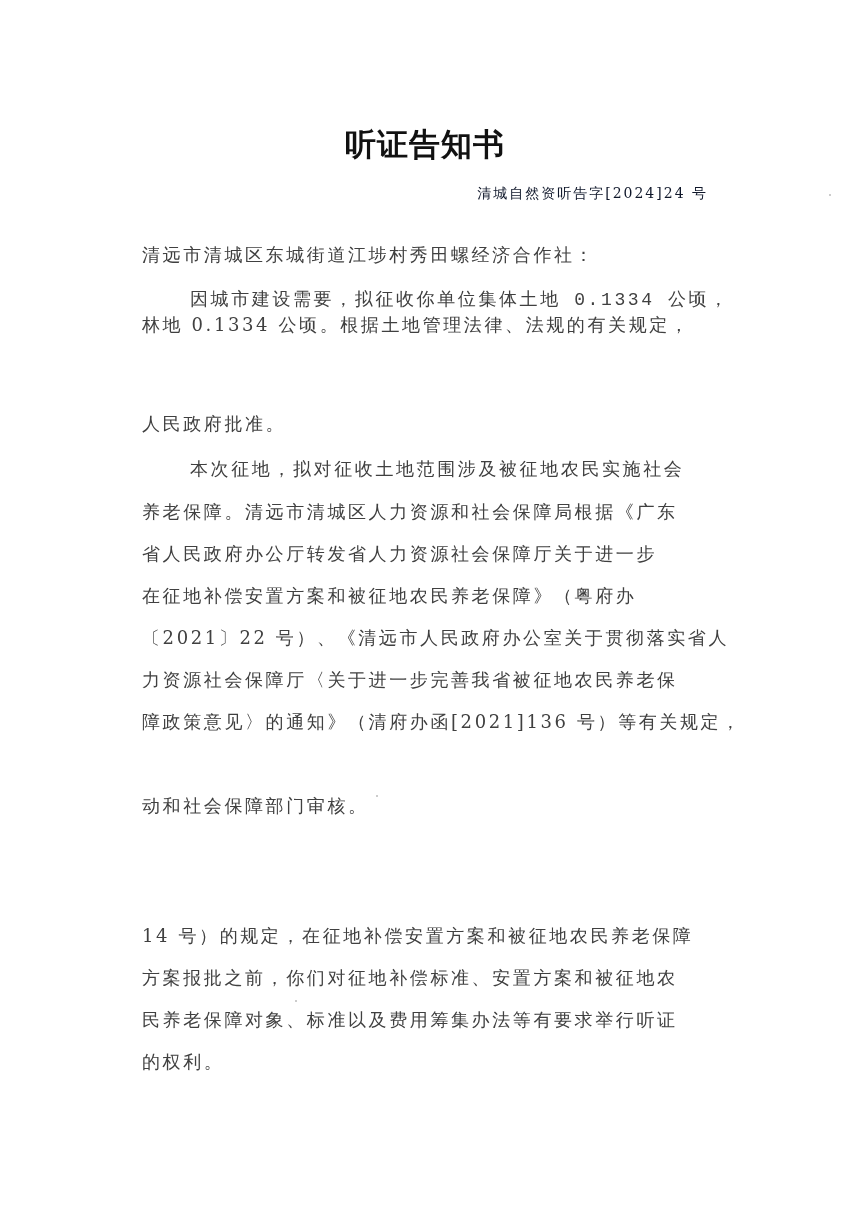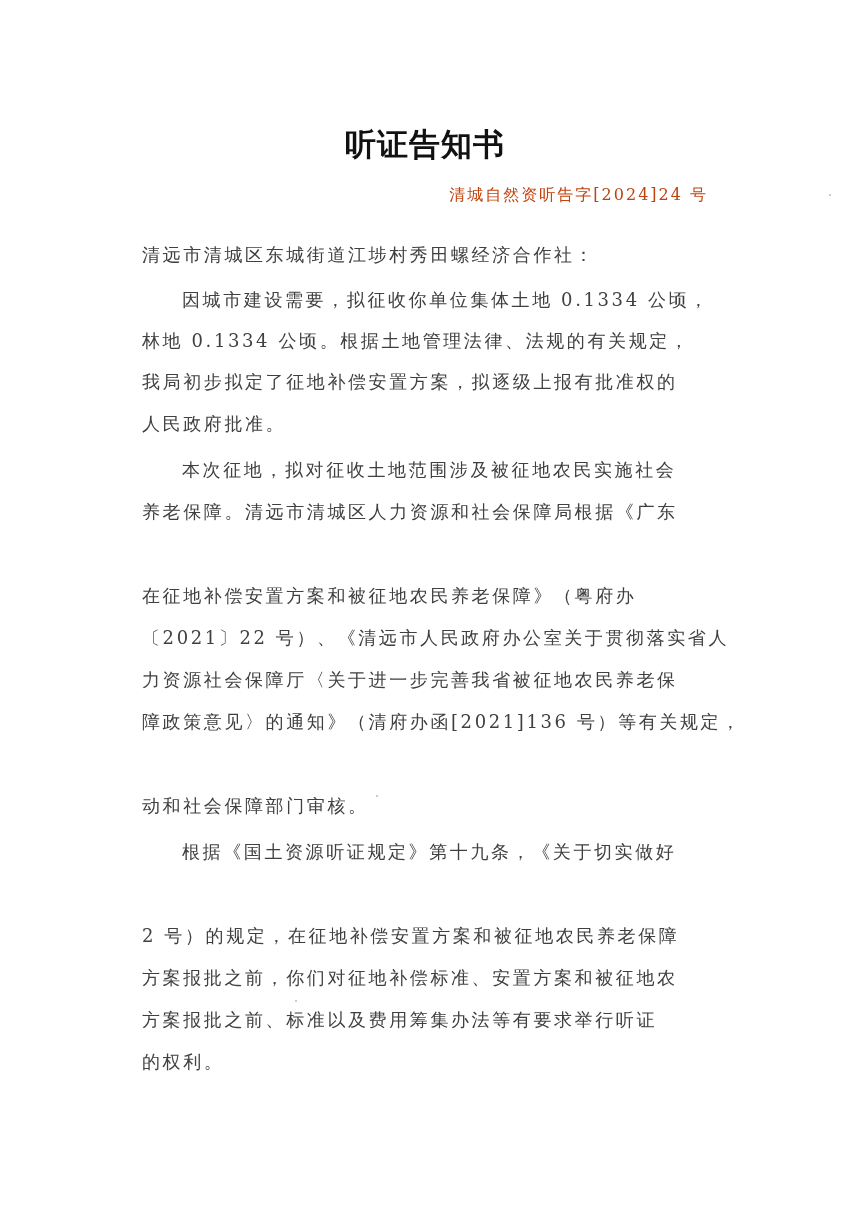--- a/index.html
+++ b/index.html
@@ -31,66 +31,65 @@
       font-family: "DejaVu Sans", "Liberation Sans", sans-serif;
       font-weight: bold;
       font-size: 31px;
       letter-spacing: 1px;
       color: #111111;
     }
     .docno {
       position: absolute;
       right: 142px;
       top: 185px;
-      font-size: 16px;
+      font-size: 14px;
       letter-spacing: 2px;
       white-space: nowrap;
-      color: #c2410c;
+      color: #0f172a;
     }
     .line {
       position: absolute;
       left: 142px;
       font-size: 18px;
       white-space: nowrap;
       letter-spacing: 2.6px;
       color: #404040;
       line-height: 28px;
     }
-    .line.indent { left: 182px; }
+    .line.indent { left: 190px; font-family: Liberation Mono, monospace; }
     .speck {
       position: absolute;
       width: 2px; height: 2px;
       background: #bbbbbb;
       border-radius: 1px;
     }
   </style>
 </head>
 <body>
 
 <div class="page">
   <div class="title">听证告知书</div>
   <div class="docno">清城自然资听告字[2024]24 号</div>
 
   <div class="line" style="top:241px">清远市清城区东城街道江埗村秀田螺经济合作社：</div>
 
   <div class="line indent" style="top:286px">因城市建设需要，拟征收你单位集体土地 0.1334 公顷，</div>
-  <div class="line" style="top:327px">林地 0.1334 公顷。根据土地管理法律、法规的有关规定，</div>
-  <div class="line" style="top:368px">我局初步拟定了征地补偿安置方案，拟逐级上报有批准权的</div>
+  <div class="line" style="top:311px">林地 0.1334 公顷。根据土地管理法律、法规的有关规定，</div>
   <div class="line" style="top:410px">人民政府批准。</div>
 
   <div class="line indent" style="top:456px">本次征地，拟对征收土地范围涉及被征地农民实施社会</div>
   <div class="line" style="top:498px">养老保障。清远市清城区人力资源和社会保障局根据《广东</div>
+  <div class="line" style="top:540px">省人民政府办公厅转发省人力资源社会保障厅关于进一步</div>
   <div class="line" style="top:582px">在征地补偿安置方案和被征地农民养老保障》（粤府办</div>
   <div class="line" style="top:624px">〔2021〕22 号）、《清远市人民政府办公室关于贯彻落实省人</div>
   <div class="line" style="top:666px">力资源社会保障厅〈关于进一步完善我省被征地农民养老保</div>
   <div class="line" style="top:708px">障政策意见〉的通知》（清府办函[2021]136 号）等有关规定，</div>
   <div class="line" style="top:792px">动和社会保障部门审核。</div>
 
-  <div class="line indent" style="top:838px">根据《国土资源听证规定》第十九条，《关于切实做好</div>
-  <div class="line" style="top:922px">2 号）的规定，在征地补偿安置方案和被征地农民养老保障</div>
+  <div class="line" style="top:922px">14 号）的规定，在征地补偿安置方案和被征地农民养老保障</div>
   <div class="line" style="top:964px">方案报批之前，你们对征地补偿标准、安置方案和被征地农</div>
-  <div class="line" style="top:1006px">方案报批之前、标准以及费用筹集办法等有要求举行听证</div>
+  <div class="line" style="top:1006px">民养老保障对象、标准以及费用筹集办法等有要求举行听证</div>
   <div class="line" style="top:1048px">的权利。</div>
 
   <div class="speck" style="left:829px;top:194px"></div>
   <div class="speck" style="left:376px;top:795px"></div>
   <div class="speck" style="left:295px;top:1000px"></div>
 </div>
 
 </body></html>

